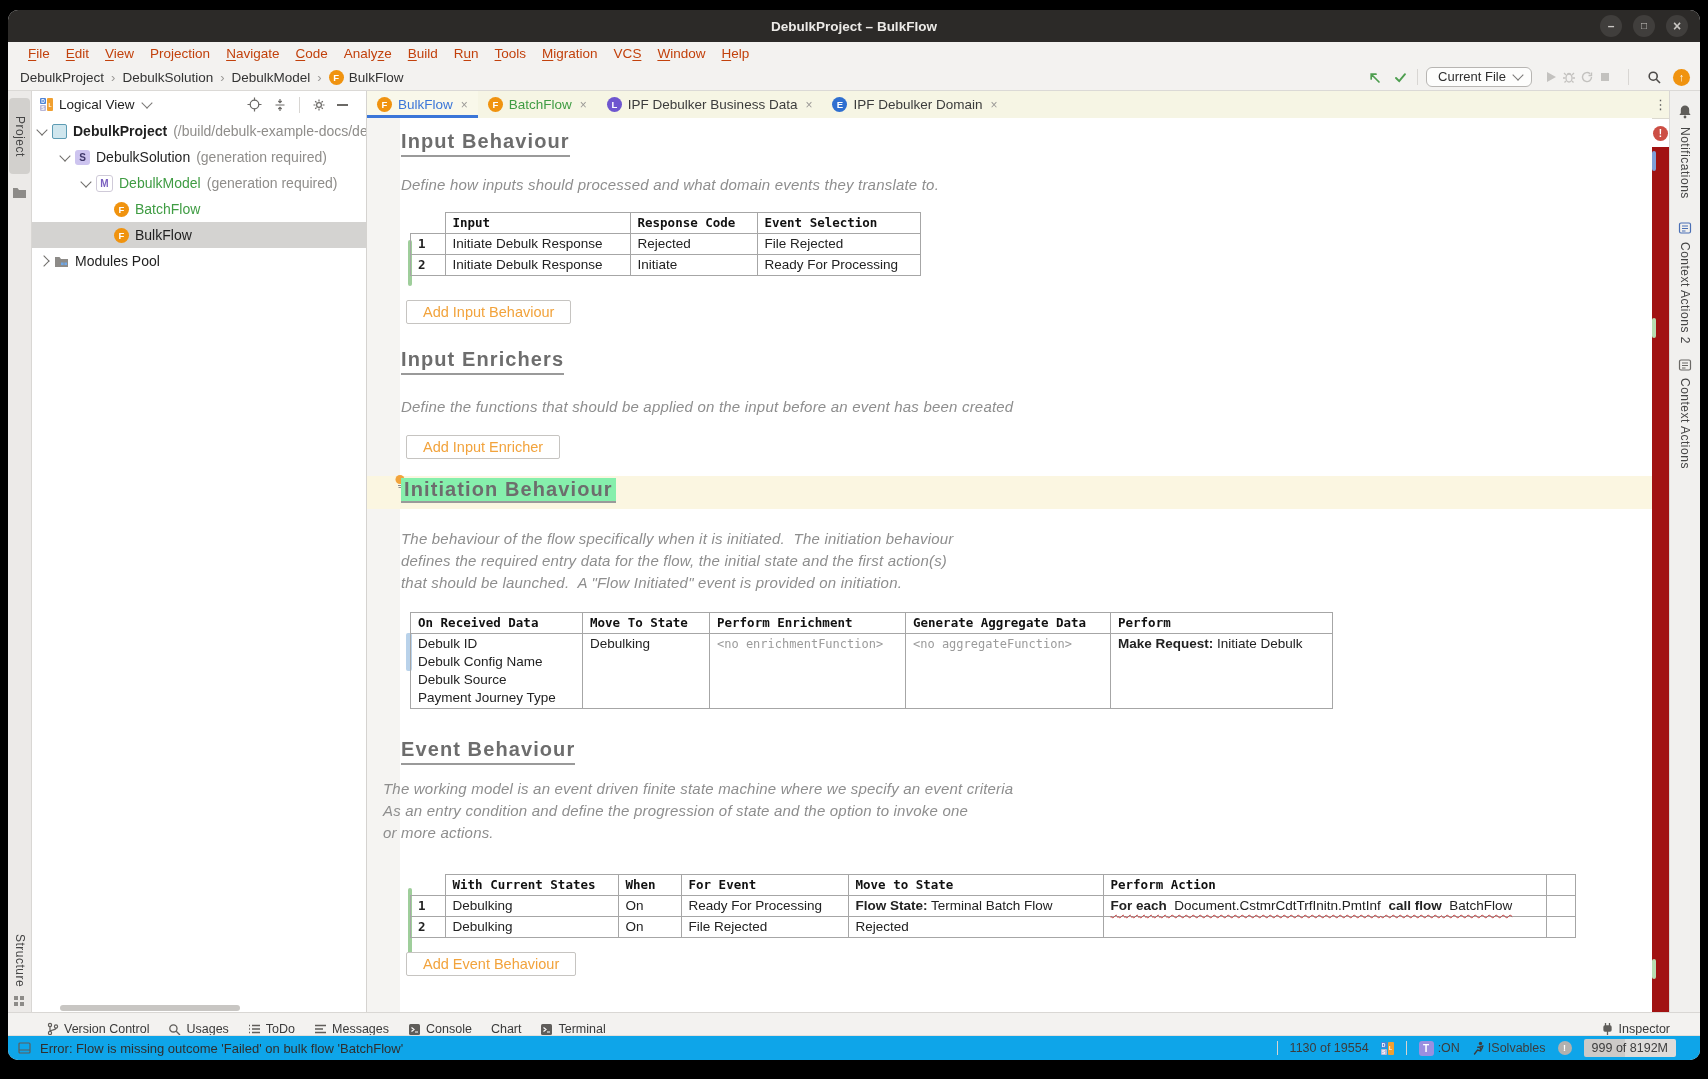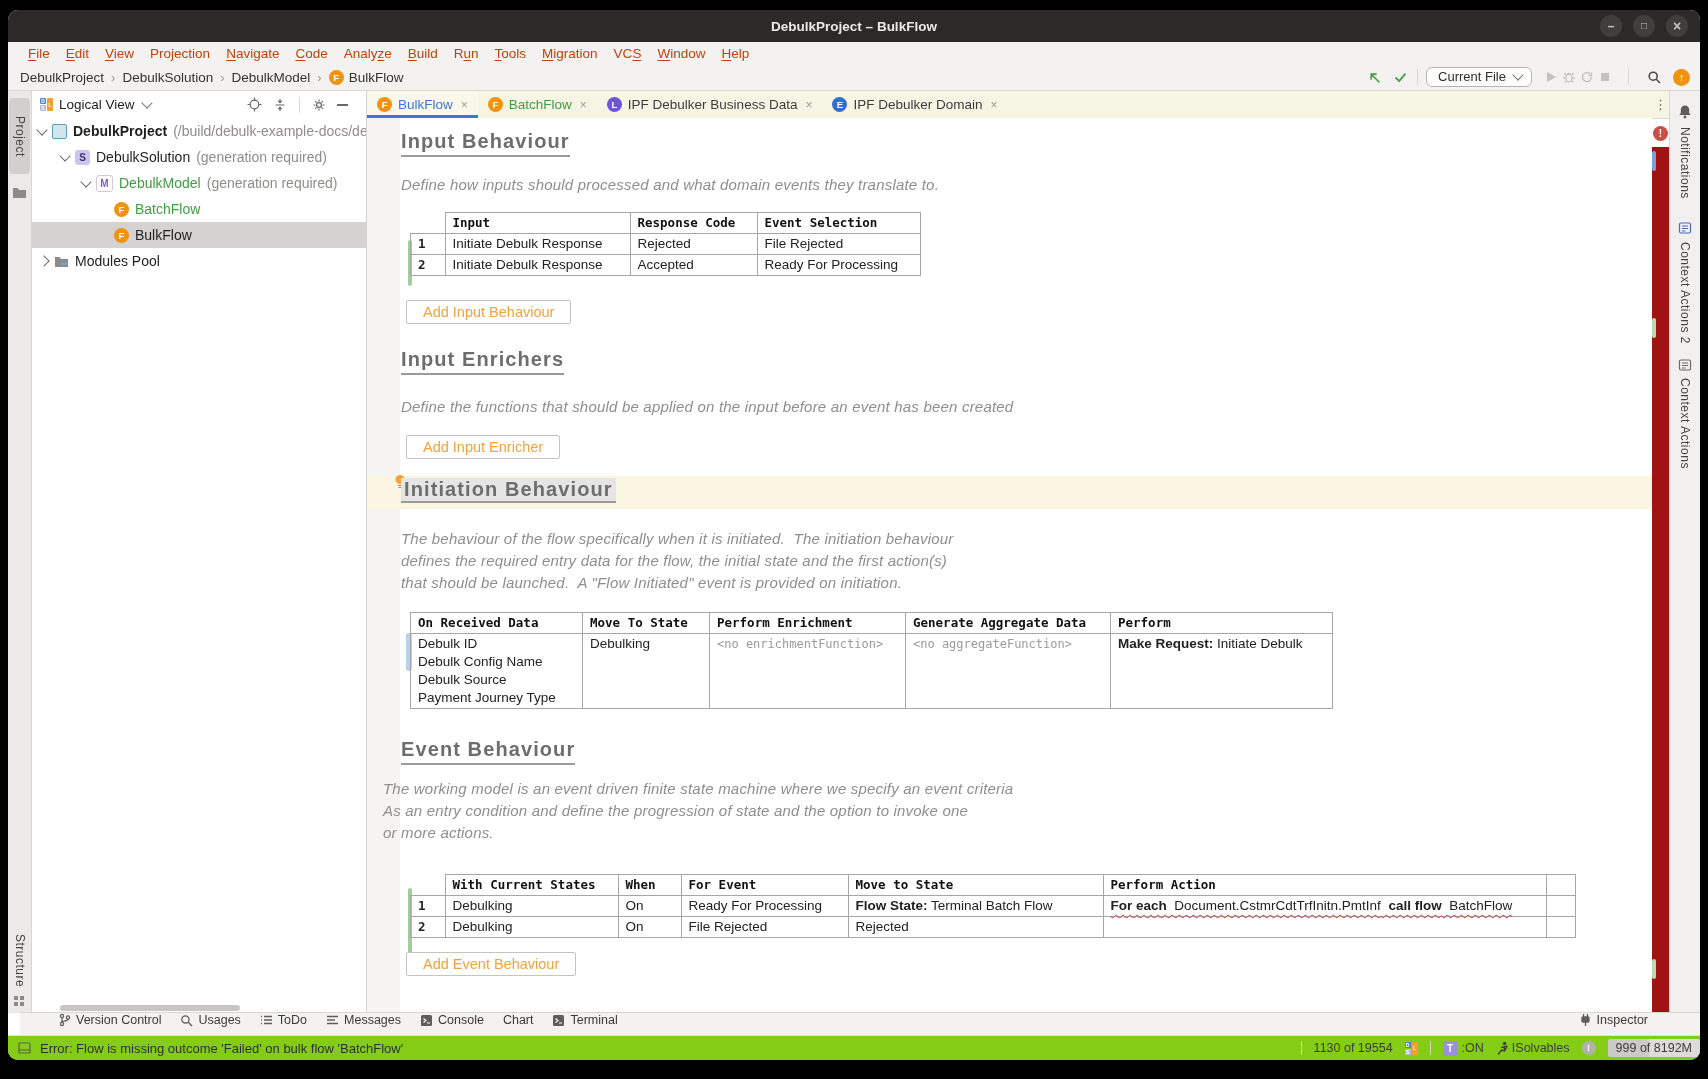--- a/index.html
+++ b/index.html
@@ -74,38 +74,38 @@
   .doc-table{border-collapse:collapse;font-family:"Liberation Sans",sans-serif;font-size:13.5px;color:#222;}
   .doc-table th,.doc-table td{border:1px solid #a6a6a6;padding:1px 7px;text-align:left;
       vertical-align:top;line-height:18px;white-space:nowrap;}
   .doc-table th{font-family:"DejaVu Sans Mono",monospace;font-size:12.5px;font-weight:bold;color:#111;}
   .doc-table th.blank{border:none;background:transparent;}
   .numcell{text-align:center;font-weight:bold;font-family:"DejaVu Sans Mono",monospace;font-size:12.5px;}
   .graytxt{color:#9b9b9b;}
   .orange-btn{display:inline-block;border:1px solid #c6c4c1;background:#fff;color:#F2A33C;
       font-size:14.5px;padding:3px 16px;border-radius:2px;cursor:default;}
   .band{position:absolute;left:0;right:0;height:33px;background:#fbf6e1;}
-  .sel-heading{background:#e5e5e5;padding:0 3px;}
+  .sel-heading{background:#86efac;padding:0 3px;}
   .err-wavy{text-decoration:underline;text-decoration-style:wavy;text-decoration-color:#c43b3b;
             text-decoration-thickness:1px;text-underline-offset:4px;}
   .stripecol{width:17px;display:flex;flex-direction:column;}
   .stripetop{height:27px;background:#f6f5e4;border-bottom:1px solid #dbd9cf;
              display:flex;align-items:center;justify-content:center;color:#5c5c5c;font-size:13px;}
   .badgearea{height:28px;position:relative;background:#fff;}
   .errbadge{position:absolute;left:1px;top:7px;width:15px;height:15px;border-radius:50%;background:#cc4e44;
             color:#fff;font-size:10px;font-weight:bold;display:flex;align-items:center;justify-content:center;}
   .redstripe{flex:1;background:#a11212;position:relative;}
   
-  .bottombar{position:absolute;left:12px;right:0;bottom:24px;height:23px;background:#f3f2f0;
-             border-top:1px solid #d9d7d4;display:flex;align-items:flex-start;font-size:12.5px;color:#3a3a3a;
-             padding:0 26px 0 38px;gap:19px;}
+  .bottombar{position:absolute;left:0;right:0;bottom:24px;height:23px;background:#f3f2f0;
+             border-top:1px solid #d9d7d4;display:flex;align-items:flex-end;font-size:12.5px;color:#3a3a3a;
+             padding:0 4px 0 38px;gap:19px;}
   .bbitem{display:flex;align-items:center;gap:5px;}
-  .statusbar{position:absolute;left:0;right:0;bottom:0;height:24px;background:#84cc16;
+  .statusbar{position:absolute;left:0;right:0;bottom:0;height:24px;background:#0ea5e9;
              border-top:1px solid #e2e0dc;display:flex;align-items:center;font-size:13px;color:#2f2f2f;
-             padding:0 0 0 10px;justify-content:flex-end;}
+             padding:0 24px 0 10px;justify-content:flex-end;}
   .sright{margin-left:auto;display:flex;align-items:center;gap:12px;font-size:12.5px;color:#3c3c3c;}
   .sdiv{width:1px;height:14px;background:#d6d4d1;}
   .tbadge{width:15px;height:15px;border-radius:3px;background:#9b8fe0;color:#fff;font-size:10px;
           font-weight:bold;display:inline-flex;align-items:center;justify-content:center;}
   .graybang{width:14px;height:14px;border-radius:50%;background:#b3b1ae;color:#fff;font-size:9px;
             font-weight:bold;display:inline-flex;align-items:center;justify-content:center;}
   .mempill{background:linear-gradient(90deg,#ccCac8 0 45%,#dedcda 45%);padding:2px 8px;border-radius:2px;}
   .dslbadge{display:inline-grid;grid-template-columns:6px 6px;grid-template-rows:6px 6px;gap:1px;}
   .dslbadge span{font-size:5px;font-weight:bold;color:#fff;display:flex;align-items:center;justify-content:center;border-radius:1px;}
   svg{display:block;}
@@ -352,21 +352,21 @@
           </tr>
           <tr>
             <td class="numcell">1</td>
             <td>Initiate Debulk Response</td>
             <td>Rejected</td>
             <td>File Rejected</td>
           </tr>
           <tr>
             <td class="numcell">2</td>
             <td>Initiate Debulk Response</td>
-            <td>Accepted</td>
+            <td>Initiate</td>
             <td>Ready For Processing</td>
           </tr>
         </tbody>
           </table>
 
         <span class="orange-btn abs" style="left:39px;top:182px">Add Input Behaviour</span>
 
         <div class="abs" style="left:34px;top:230px"><span class="h1">Input Enrichers</span></div>
         <div class="abs desc" style="left:34px;top:278px">Define the functions that should be applied on the input before an event has been created</div>
         <span class="orange-btn abs" style="left:39px;top:317px">Add Input Enricher</span>

